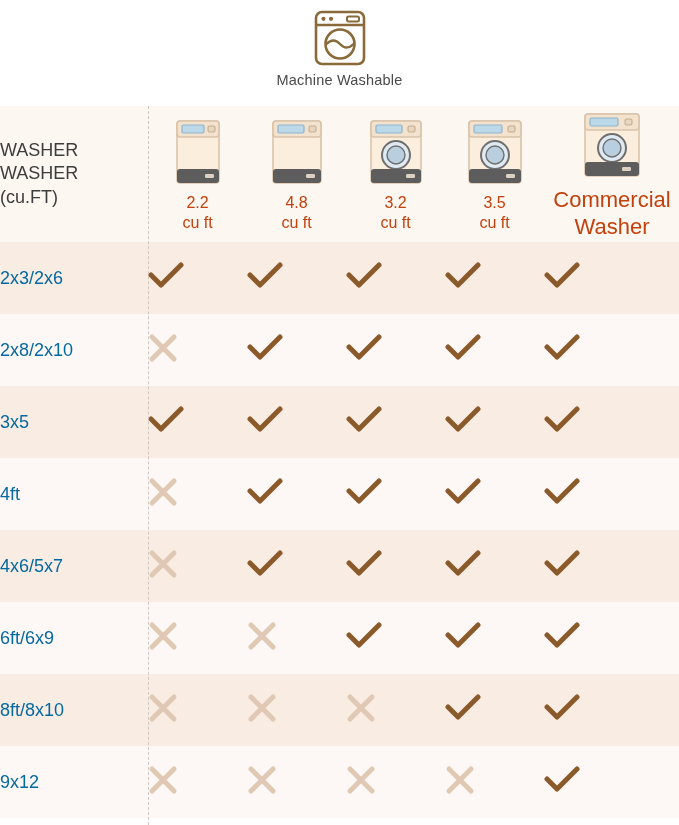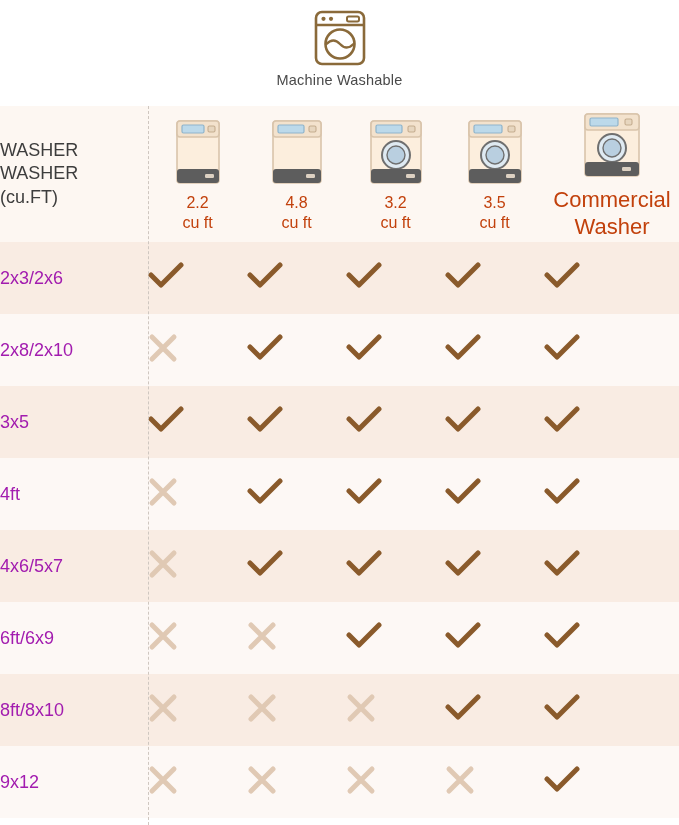--- a/index.html
+++ b/index.html
@@ -106,21 +106,21 @@
   }
   .washer-cap.big { font-size: 22px; }
 
   
   .row-a td { background: #f9ece3; }
   .row-b td { background: #fdf8f5; }
   .body-row td { height: 72px; }
 
   .row-label {
     font-size: 18px;
-    color: #a21caf;
+    color: #0369a1;
   }
 
   
   .dashline {
     position: absolute;
     left: 148px;
     top: 106px;
     width: 0;
     height: 719px;
     border-left: 1.5px dashed #cfc7c0;

